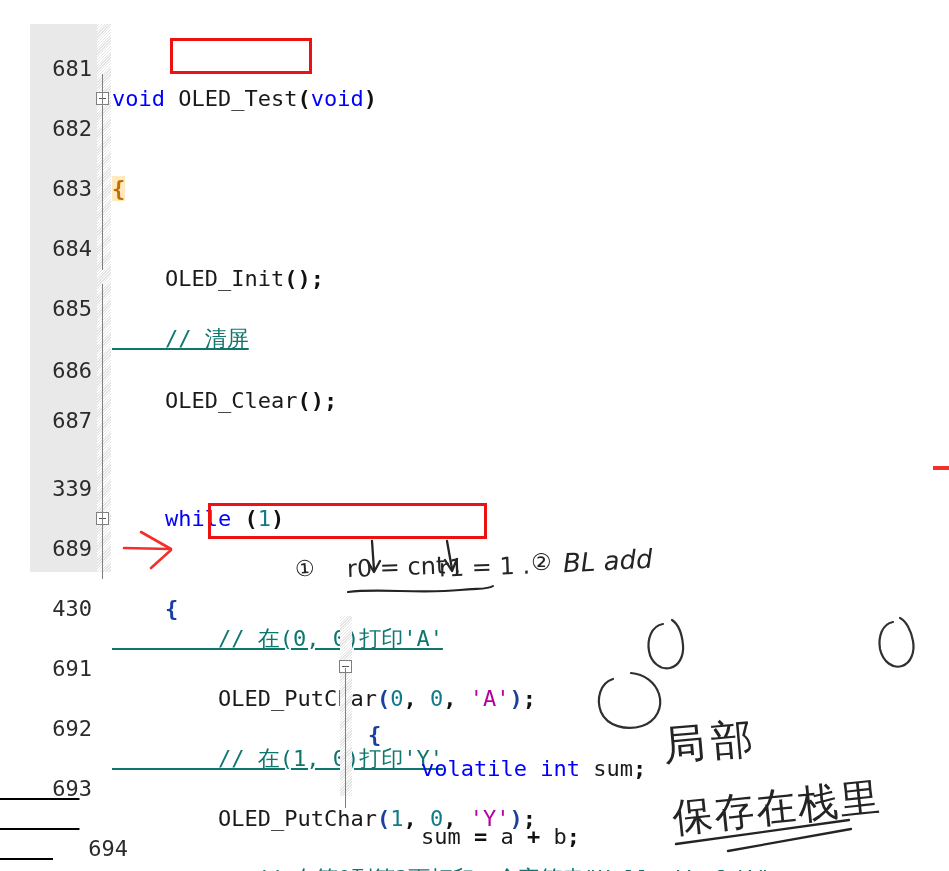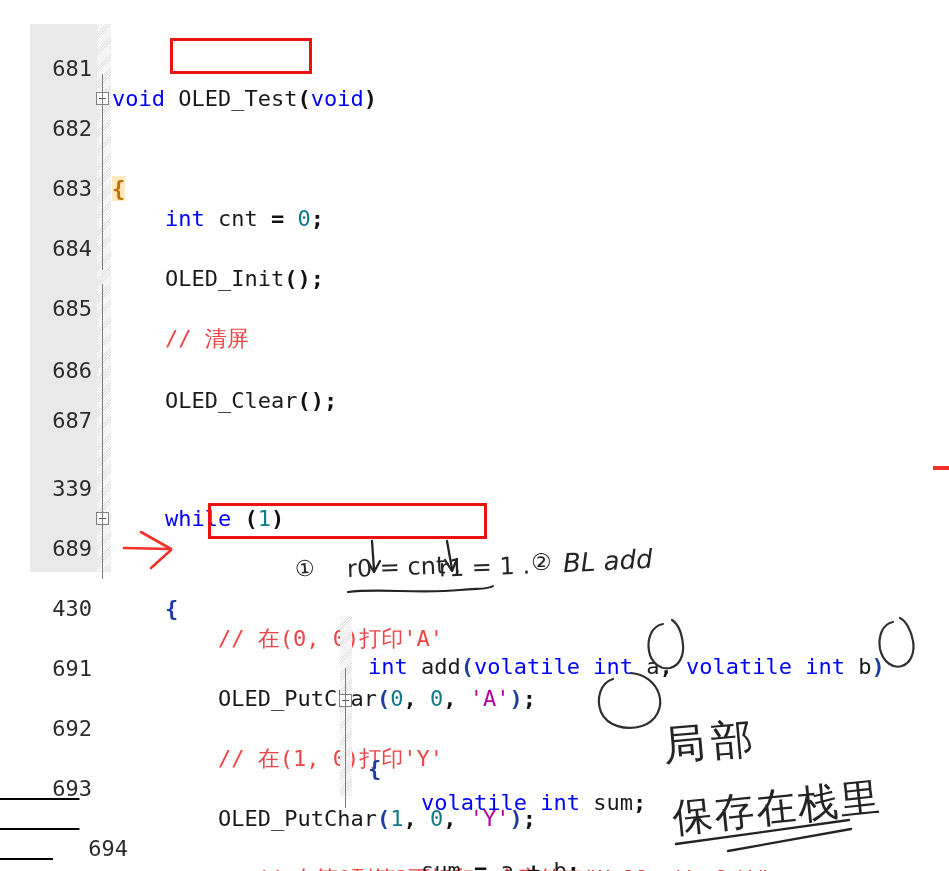--- a/index.html
+++ b/index.html
@@ -31,21 +31,21 @@
     color:#2b2b2b;font-size:22px;font-family:"DejaVu Sans Mono","Liberation Mono",monospace;
   }
   .code{
     position:absolute;left:112px;color:#000000;
     font-family:"DejaVu Sans Mono","Liberation Mono",monospace;
   }
   
   .kw{color:#0000ff;}
   .num{color:#0f7b8a;}
   .str{color:#b4009e;}
-  .cmt{color:#ef4444;}
+  .cmt{color:#0f766e;text-decoration:underline;}
   .brc{color:#1b3fa0;font-weight:bold;}
   .pun{color:#111111;font-weight:bold;}
   .id{color:#1a1a1a;}
   .brace-hl{color:#c07000;font-weight:bold;background:#ffe9c0;}
   
   .fold-box{
     position:absolute;width:13px;height:13px;border:1.6px solid #808080;
     background:#ffffff;box-sizing:border-box;
   }
   .fold-box::before{
@@ -92,21 +92,20 @@
     </div>
 
     <div class="line" style="top:30px;">
       <span class="ln">682</span>
       <span class="fold-box" style="left:96px;top:8px;"></span>
       <span class="code"><span class="brace-hl">{</span></span>
     </div>
 
     <div class="line" style="top:60px;">
       <span class="ln">683</span>
-      <span class="code">    <span class="kw">int</span> <span class="id">cnt</span> <span class="pun">=</span> <span class="num">0</span><span class="pun">;</span></span>
     </div>
 
     <div class="line" style="top:90px;">
       <span class="ln">684</span>
       <span class="code">    <span class="id">OLED_Init</span><span class="pun">();</span></span>
     </div>
 
     <div class="line" style="top:120px;">
       <span class="ln">685</span>
       <span class="code cmt">    // 清屏</span>
@@ -164,23 +163,20 @@
     </div>
 
     <div class="fold-line" style="left:101.5px;top:50px;height:196px;"></div>
     <div class="fold-line" style="left:101.5px;top:260px;height:295px;"></div>
   </div>
 </div>
 
 <div id="editor-lower">
   <div class="fold-strip2"></div>
 
-  <div class="line2" style="top:0px;">
-    <span class="code2"><span class="kw">int</span> <span class="id">add</span><span class="brc">(</span><span class="kw">volatile</span> <span class="kw">int</span> <span class="id">a</span><span class="pun">,</span> <span class="kw">volatile</span> <span class="kw">int</span> <span class="id">b</span><span class="brc">)</span></span>
-  </div>
   <div class="line2" style="top:34px;">
     <span class="fold-box" style="left:-1px;top:10px;"></span>
     <span class="code2"><span class="brc">{</span></span>
   </div>
   <div class="line2" style="top:68px;">
     <span class="code2">    <span class="kw">volatile</span> <span class="kw">int</span> <span class="id">sum</span><span class="pun">;</span></span>
   </div>
   <div class="line2" style="top:102px;">
     <span class="code2">    <span class="id">sum</span> <span class="pun">=</span> <span class="id">a</span> <span class="pun">+</span> <span class="id">b</span><span class="pun">;</span></span>
   </div>

